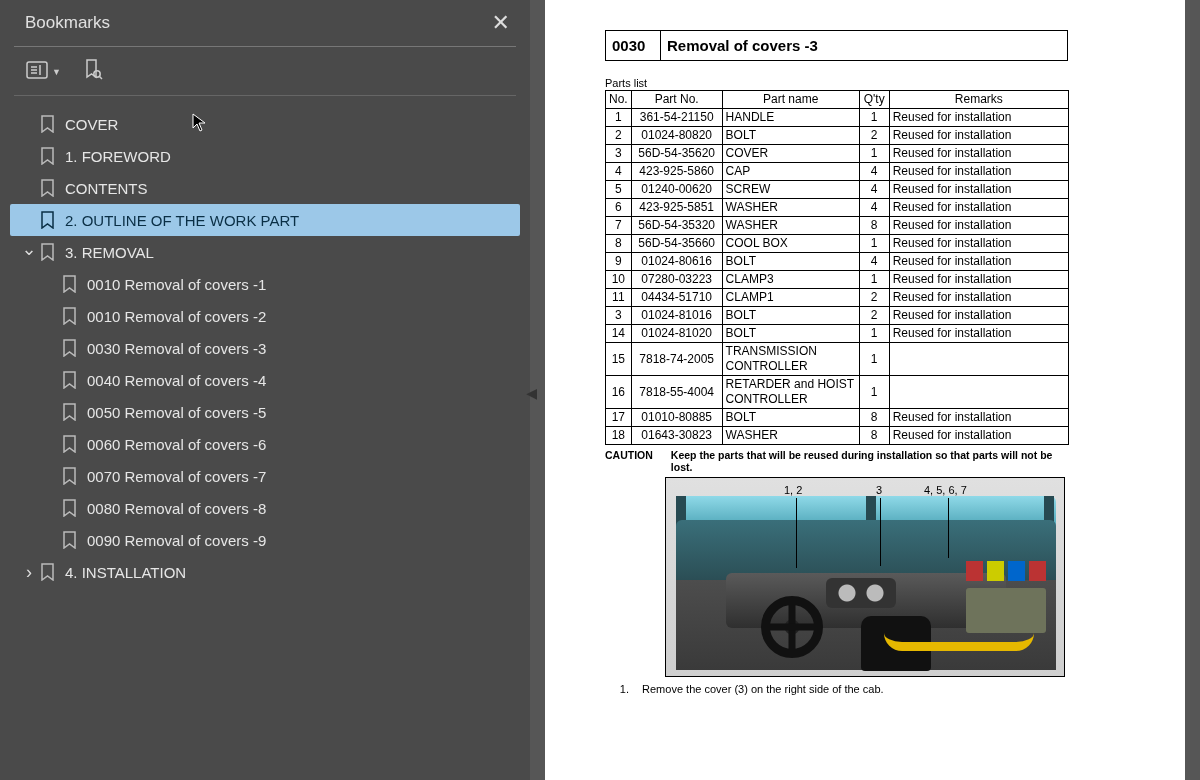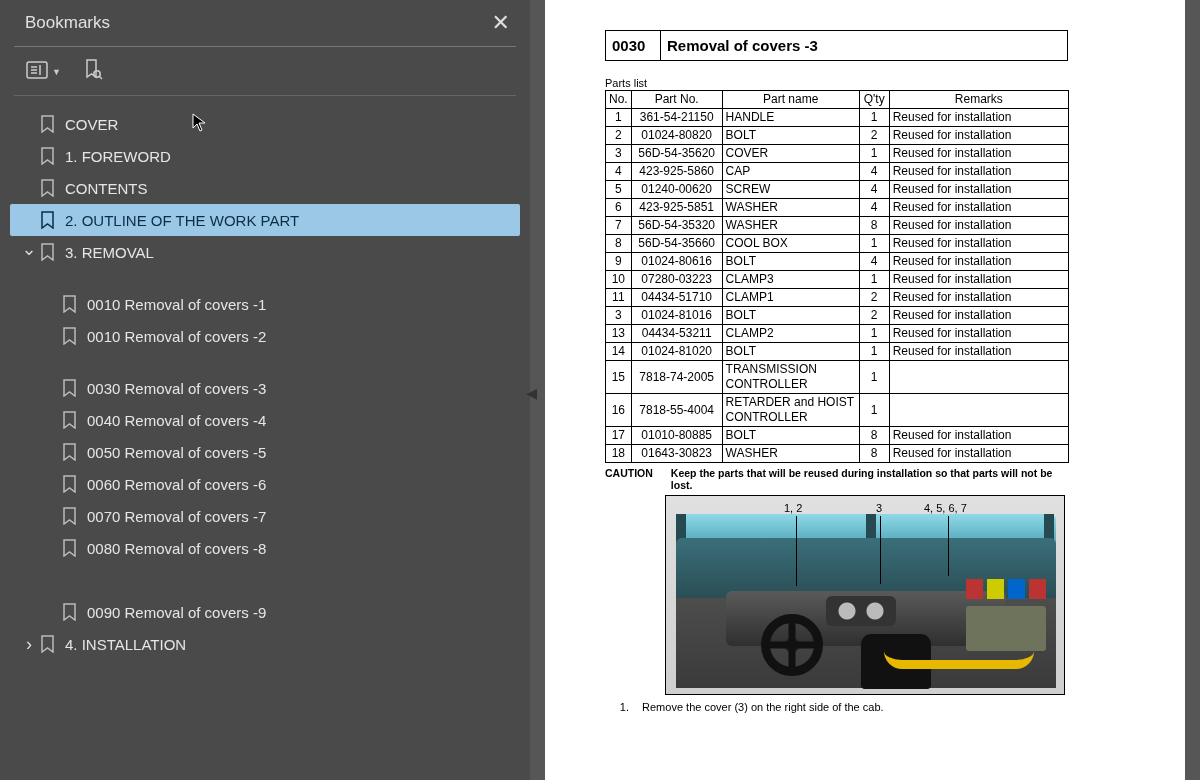--- a/index.html
+++ b/index.html
@@ -151,39 +151,39 @@
         </div>
         <div class="tree-row" style="padding-left: 8px;">
           <span class="chev" style="font-size: 18px; margin-top: -6px;">⌄</span>
           <span class="bm-icon" style="color: rgb(187, 187, 187);">
             <svg width="15" height="18" viewBox="0 0 15 18" fill="none" stroke="currentColor" stroke-width="1.5">
               <path d="M2 1 h11 v16 l-5.5-4 L2 17 Z"></path>
             </svg>
           </span>
           <span class="lbl">3. REMOVAL</span>
         </div>
-        <div class="tree-row" style="padding-left: 30px; margin-top: 20px;">
+        <div class="tree-row" style="padding-left: 30px;">
           <span class="chev"></span>
           <span class="bm-icon" style="color: rgb(187, 187, 187);">
             <svg width="15" height="18" viewBox="0 0 15 18" fill="none" stroke="currentColor" stroke-width="1.5">
               <path d="M2 1 h11 v16 l-5.5-4 L2 17 Z"></path>
             </svg>
           </span>
           <span class="lbl">0010 Removal of covers -1</span>
         </div>
         <div class="tree-row" style="padding-left: 30px;">
           <span class="chev"></span>
           <span class="bm-icon" style="color: rgb(187, 187, 187);">
             <svg width="15" height="18" viewBox="0 0 15 18" fill="none" stroke="currentColor" stroke-width="1.5">
               <path d="M2 1 h11 v16 l-5.5-4 L2 17 Z"></path>
             </svg>
           </span>
           <span class="lbl">0010 Removal of covers -2</span>
         </div>
-        <div class="tree-row" style="padding-left: 30px; margin-top: 20px;">
+        <div class="tree-row" style="padding-left: 30px;">
           <span class="chev"></span>
           <span class="bm-icon" style="color: rgb(187, 187, 187);">
             <svg width="15" height="18" viewBox="0 0 15 18" fill="none" stroke="currentColor" stroke-width="1.5">
               <path d="M2 1 h11 v16 l-5.5-4 L2 17 Z"></path>
             </svg>
           </span>
           <span class="lbl">0030 Removal of covers -3</span>
         </div>
         <div class="tree-row" style="padding-left: 30px;">
           <span class="chev"></span>
@@ -223,21 +223,21 @@
         </div>
         <div class="tree-row" style="padding-left: 30px;">
           <span class="chev"></span>
           <span class="bm-icon" style="color: rgb(187, 187, 187);">
             <svg width="15" height="18" viewBox="0 0 15 18" fill="none" stroke="currentColor" stroke-width="1.5">
               <path d="M2 1 h11 v16 l-5.5-4 L2 17 Z"></path>
             </svg>
           </span>
           <span class="lbl">0080 Removal of covers -8</span>
         </div>
-        <div class="tree-row" style="padding-left: 30px; margin-top: 32px;">
+        <div class="tree-row" style="padding-left: 30px;">
           <span class="chev"></span>
           <span class="bm-icon" style="color: rgb(187, 187, 187);">
             <svg width="15" height="18" viewBox="0 0 15 18" fill="none" stroke="currentColor" stroke-width="1.5">
               <path d="M2 1 h11 v16 l-5.5-4 L2 17 Z"></path>
             </svg>
           </span>
           <span class="lbl">0090 Removal of covers -9</span>
         </div>
         <div class="tree-row" style="padding-left: 8px;">
           <span class="chev" style="font-size: 18px;">›</span>
@@ -359,27 +359,20 @@
               <td class="c">04434-51710</td>
               <td>CLAMP1</td>
               <td class="c">2</td>
               <td>Reused for installation</td>
             </tr>
             <tr>
               <td class="c">3</td>
               <td class="c">01024-81016</td>
               <td>BOLT</td>
               <td class="c">2</td>
-              <td>Reused for installation</td>
-            </tr>
-            <tr>
-              <td class="c">13</td>
-              <td class="c">04434-53211</td>
-              <td>CLAMP2</td>
-              <td class="c">1</td>
               <td>Reused for installation</td>
             </tr>
             <tr>
               <td class="c">14</td>
               <td class="c">01024-81020</td>
               <td>BOLT</td>
               <td class="c">1</td>
               <td>Reused for installation</td>
             </tr>
             <tr>

